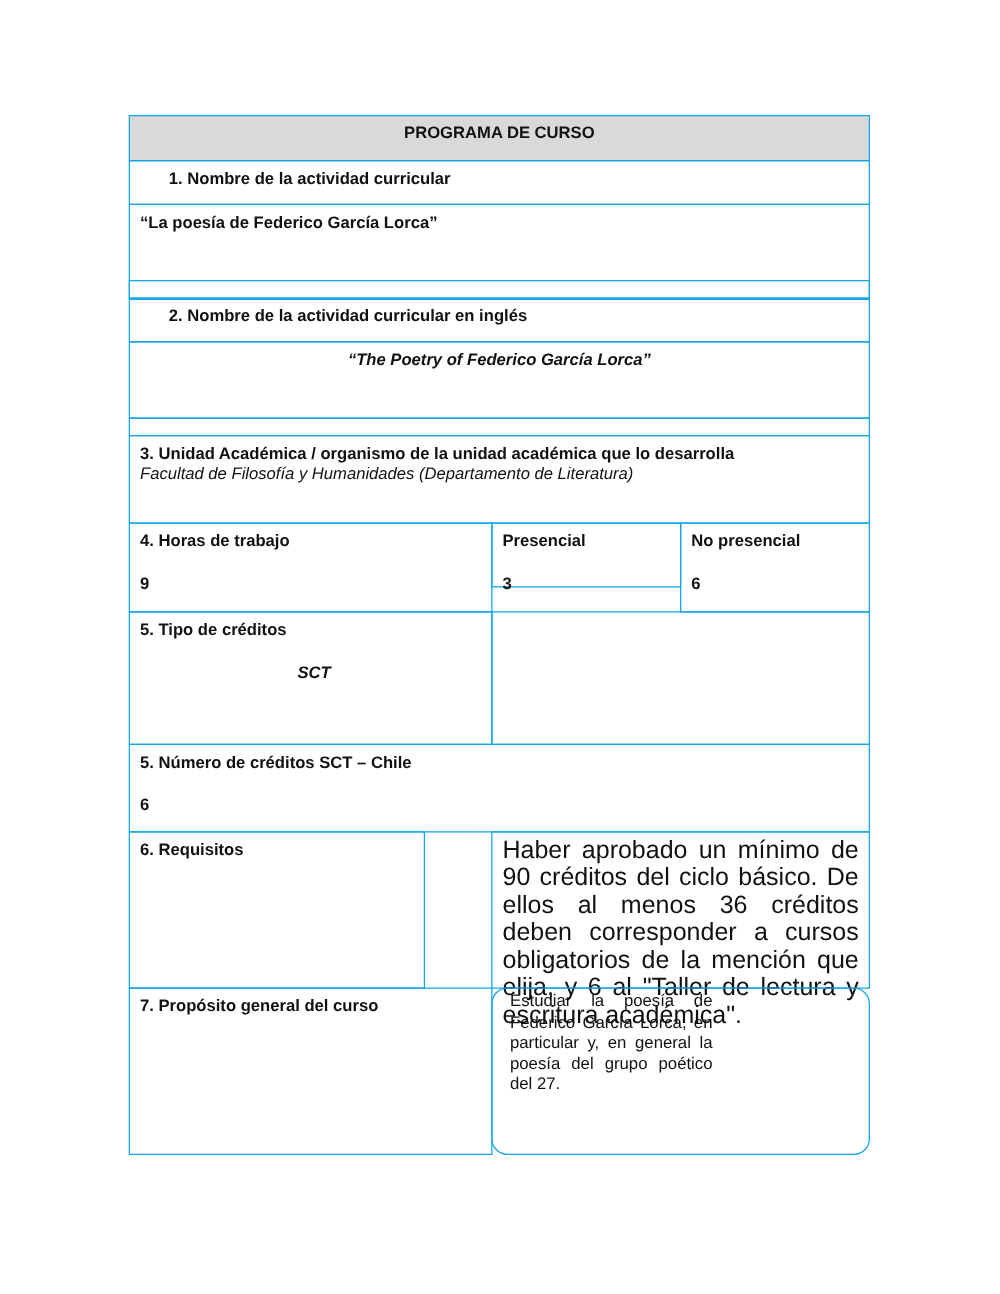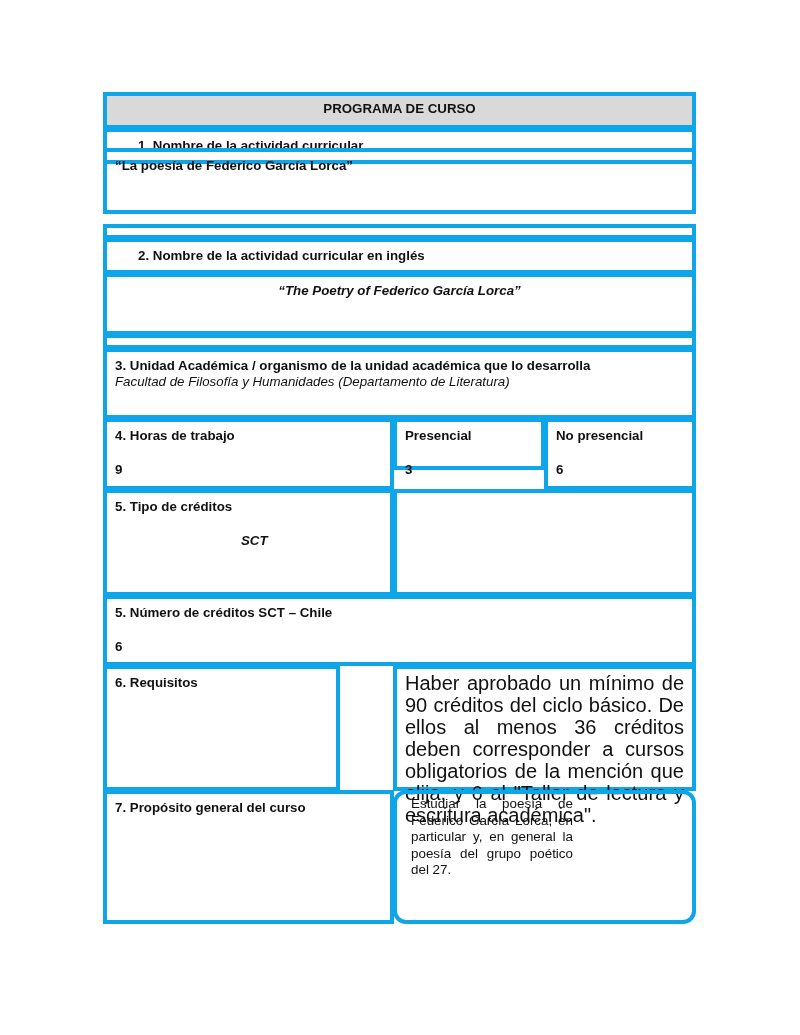--- a/index.html
+++ b/index.html
@@ -4,41 +4,41 @@
   <style>
     html, body { margin: 0; padding: 0; background: #ffffff; }
     body {
       width: 800px; height: 1035px; position: relative; overflow: hidden;
       font-family: "Liberation Sans", sans-serif; color: #111;
     }
     .page { position: absolute; left: 0; top: 0; width: 800px; height: 1035px; background: #fff; }
     .tbl { position: absolute; left: 103px; top: 92px; width: 593px; height: 832px; }
     .cell {
       position: absolute; box-sizing: border-box;
-      border: 4px solid #0ea5e9;
+      border: 1px solid #0ea5e9;
       font-size: 13.3px; line-height: 16px;
       padding: 6px 8px 0 8px;
     }
     .b { font-weight: bold; }
     .i { font-style: italic; }
     .header { background: #d9d9d9; text-align: center; padding-top: 5px; }
     .pad-l { padding-left: 31px; }
     .just { text-align: justify; text-align-last: left; }
     .para { line-height: 22px; }
   </style>
 </head>
 <body>
 
 <div class="page">
   <div class="tbl">
 
     <div class="cell header b" style="left:0; top:0; width:593px; height:37px;">PROGRAMA DE CURSO</div>
 
     <div class="cell b pad-l" style="left:0; top:36px; width:593px; height:36px;">1.   Nombre de la actividad curricular</div>
-    <div class="cell b" style="left:0; top:56px; width:593px; height:66px;">“La poesía de Federico García Lorca”</div>
+    <div class="cell b" style="left:0; top:71px; width:593px; height:77px;">“La poesía de Federico García Lorca”</div>
     <div class="cell" style="left:0; top:132px; width:593px; height:15px; padding:0;"></div>
 
     <div class="cell b pad-l" style="left:0; top:146px; width:593px; height:36px;">2.   Nombre de la actividad curricular en inglés</div>
     <div class="cell b i" style="left:0; top:181px; width:593px; height:62px;text-align:center;">“The Poetry of Federico García Lorca”</div>
     <div class="cell" style="left:0; top:242px; width:593px; height:15px; padding:0;"></div>
 
     <div class="cell" style="left:0; top:256px; width:593px; height:71px;">
       <div class="b">3. Unidad Académica / organismo de la unidad académica que lo desarrolla</div>
       <div style="font-style:italic;">Facultad de Filosofía y Humanidades (Departamento de Literatura)</div>
     </div>

